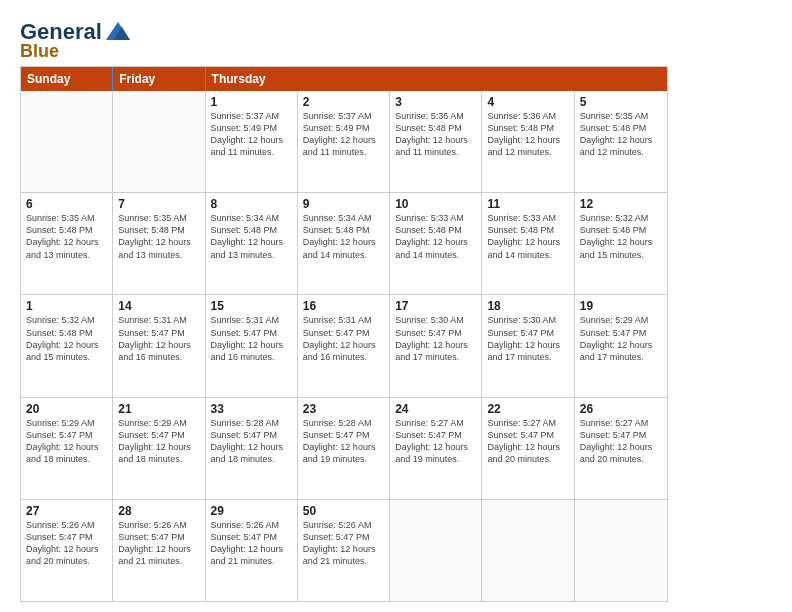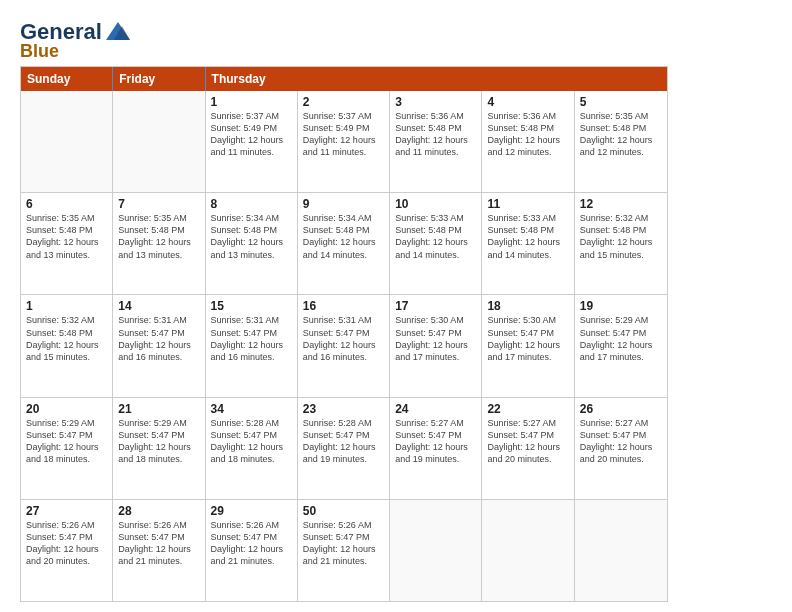--- a/index.html
+++ b/index.html
@@ -265,21 +265,21 @@
 Sunset: 5:47 PM
 Daylight: 12 hours and 18 minutes.</div>
           </div>
           <div class="cal-cell">
             <div class="day-num">21</div>
             <div class="cell-info" style="white-space: pre-line;">Sunrise: 5:29 AM
 Sunset: 5:47 PM
 Daylight: 12 hours and 18 minutes.</div>
           </div>
           <div class="cal-cell">
-            <div class="day-num">34</div>
+            <div class="day-num">33</div>
             <div class="cell-info" style="white-space: pre-line;">Sunrise: 5:28 AM
 Sunset: 5:47 PM
 Daylight: 12 hours and 18 minutes.</div>
           </div>
           <div class="cal-cell">
             <div class="day-num">23</div>
             <div class="cell-info" style="white-space: pre-line;">Sunrise: 5:28 AM
 Sunset: 5:47 PM
 Daylight: 12 hours and 19 minutes.</div>
           </div>

